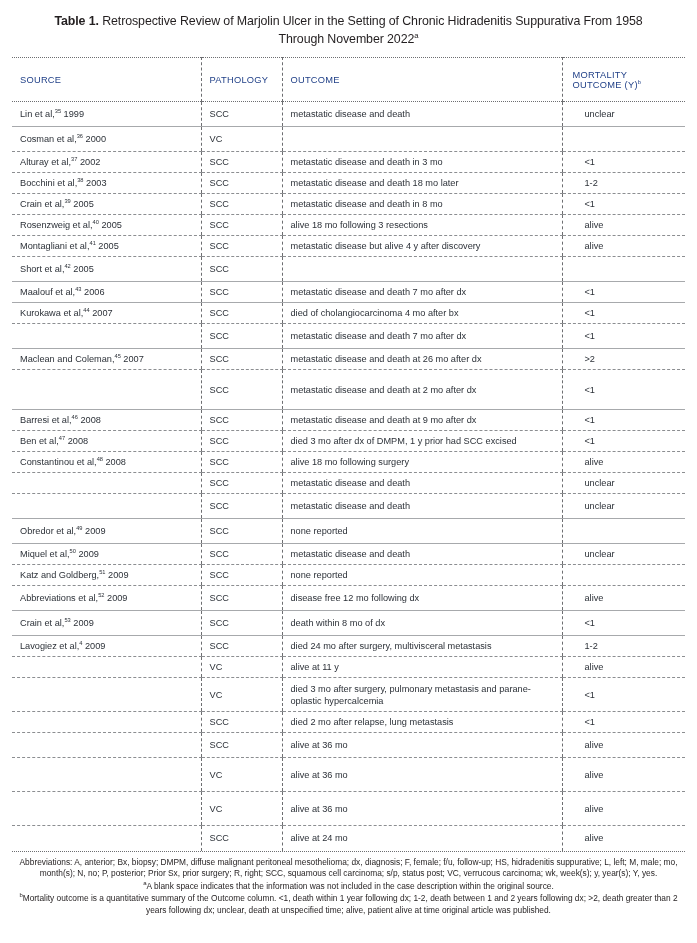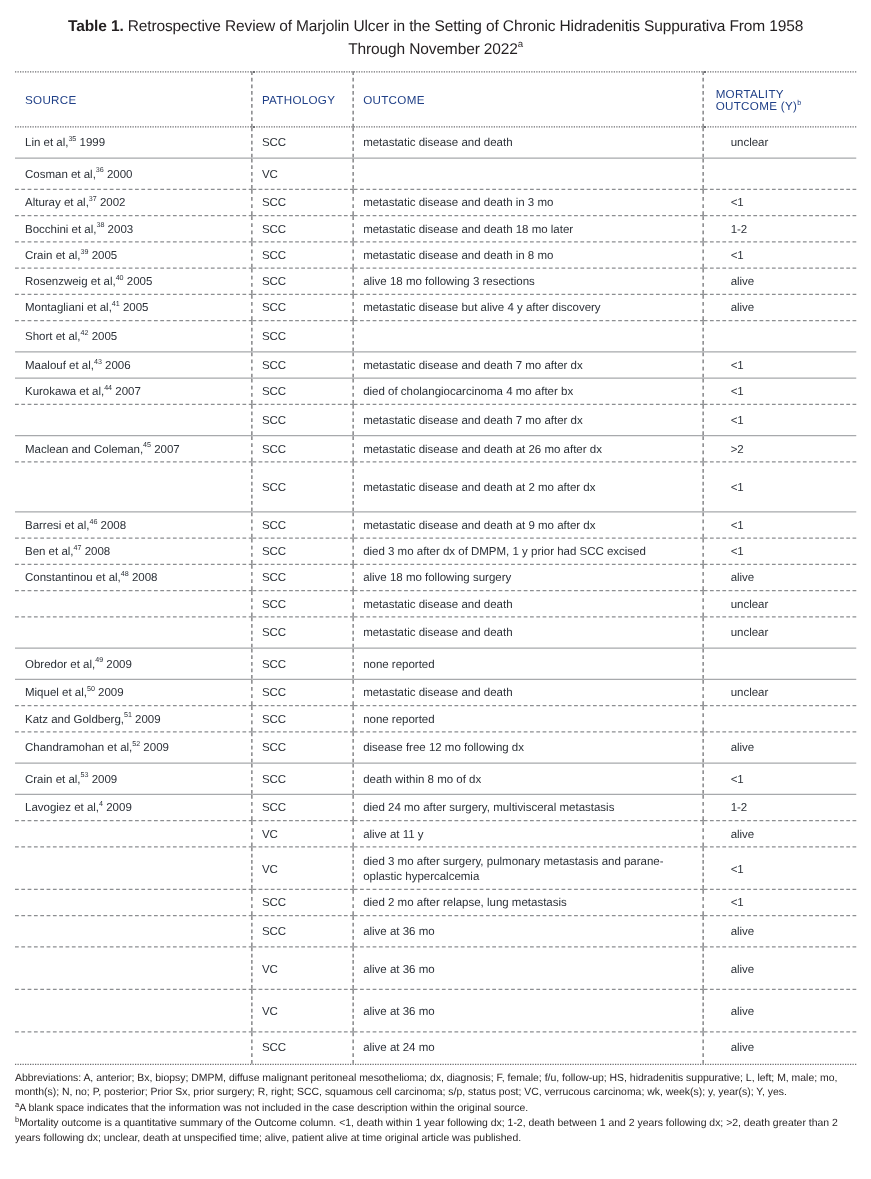--- a/index.html
+++ b/index.html
@@ -99,21 +99,21 @@
   }
 
   
   .footnotes {
     width: 673px;
     padding-top: 5px;
     font-size: 8.35px;
     line-height: 11.6px;
     color: #231f20;
   }
-  .footnotes p { margin: 0 0 0 0; }
+  .footnotes p { margin: 0 0 0 0; text-align: center; }
   .footnotes p + p { margin-top: 1px; }
   .fn-mark {
     font-size: 0.72em;
     vertical-align: super;
     line-height: 0;
   }
 </style>
 </head>
 <body>
 
@@ -262,21 +262,21 @@
           <td class="vsep">metastatic disease and death</td>
           <td class="vsep mort">unclear</td>
         </tr>
         <tr class="sep-dash h-sm">
           <td><span>Katz and Goldberg,</span><sup>51</sup><span> 2009</span></td>
           <td class="vsep">SCC</td>
           <td class="vsep">none reported</td>
           <td class="vsep mort"></td>
         </tr>
         <tr class="sep-solid h-md">
-          <td><span>Chandramohan et al,</span><sup>52</sup><span> 2009</span></td>
+          <td><span>Abbreviations et al,</span><sup>52</sup><span> 2009</span></td>
           <td class="vsep">SCC</td>
           <td class="vsep">disease free 12 mo following dx</td>
           <td class="vsep mort">alive</td>
         </tr>
         <tr class="sep-solid h-md">
           <td><span>Crain et al,</span><sup>53</sup><span> 2009</span></td>
           <td class="vsep">SCC</td>
           <td class="vsep">death within 8 mo of dx</td>
           <td class="vsep mort">&lt;1</td>
         </tr>

